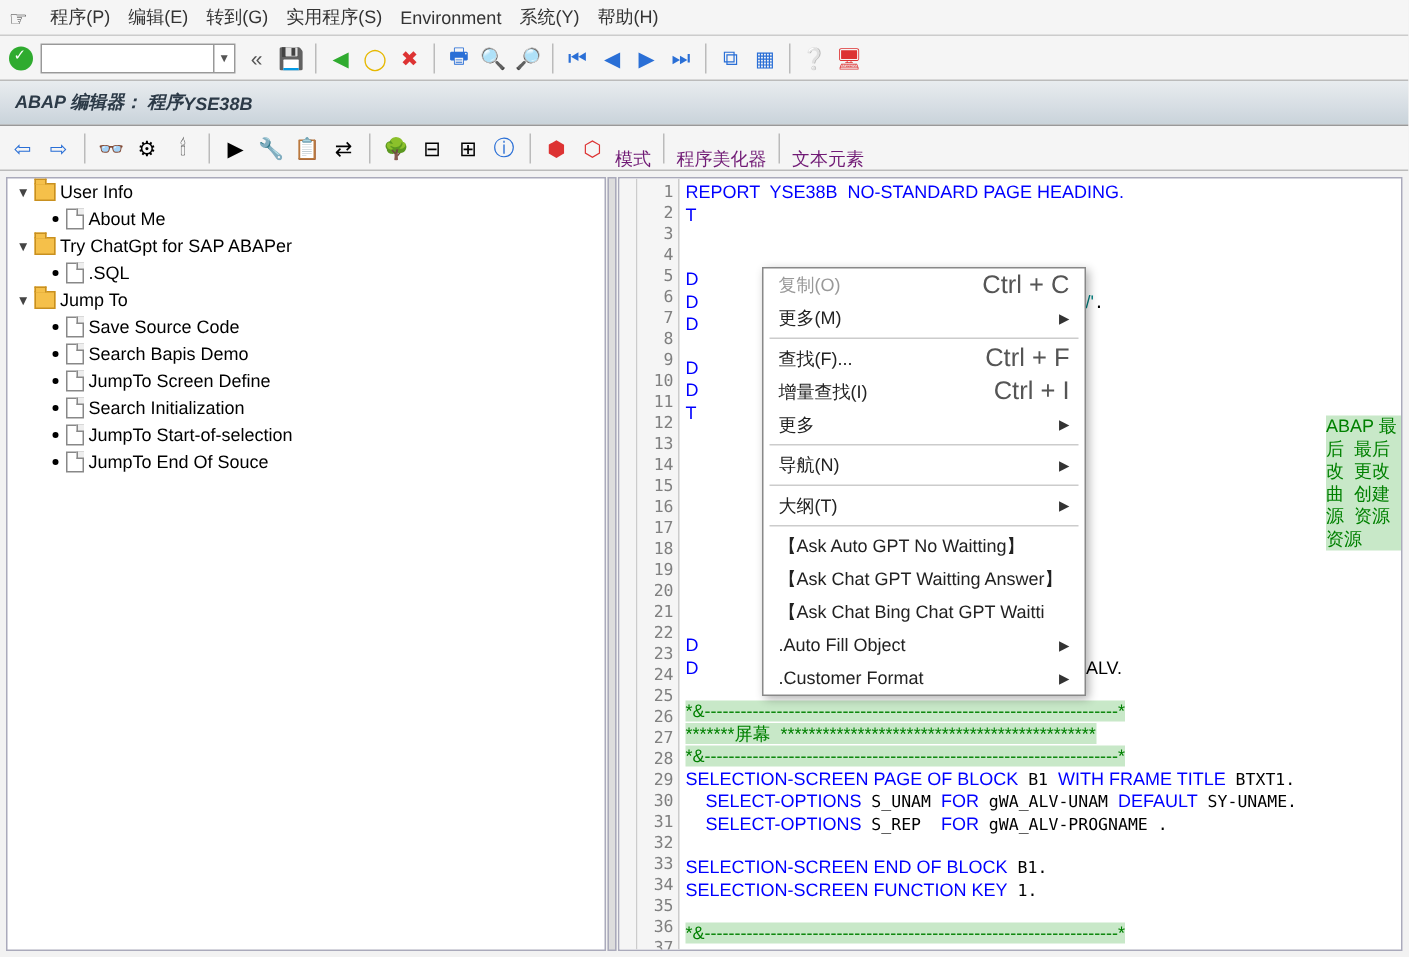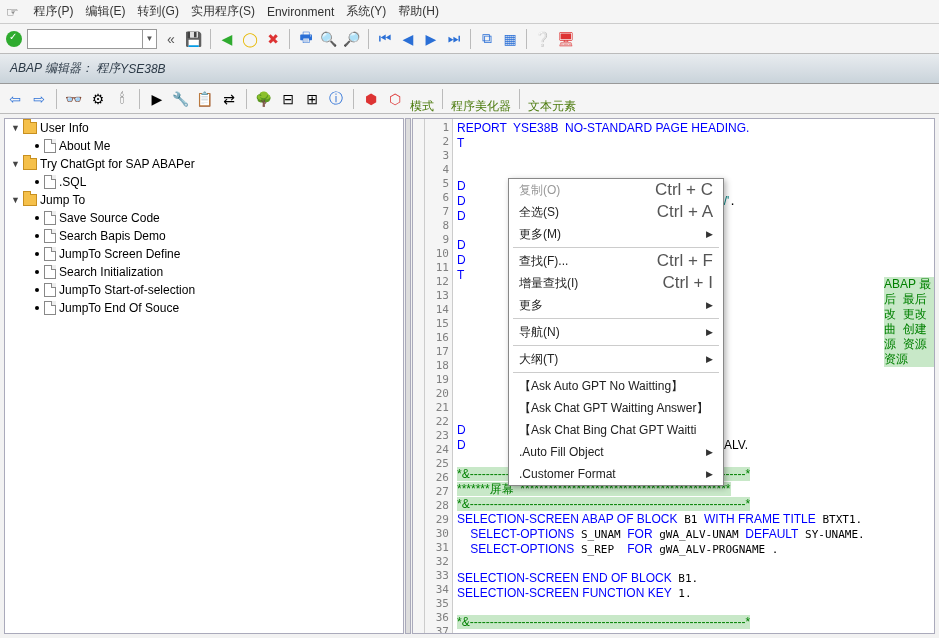--- a/index.html
+++ b/index.html
@@ -6,21 +6,21 @@
 body { background:#f2f2f2; width:939px; height:638px; overflow:hidden; position:relative; }
 .menubar { height:24px; background:#f5f5f5; border-bottom:1px solid #ccc; display:flex; align-items:center; padding:0 6px; gap:12px; }
 .menubar span { color:#333; cursor:default; }
 .toolbar1 { height:30px; background:#f5f5f5; border-bottom:1px solid #bbb; display:flex; align-items:center; padding:0 6px; gap:5px; }
 .circle-ok { width:16px; height:16px; border-radius:50%; background:#2fab2f; position:relative; }
 .circle-ok::after { content:"✓"; color:#fff; font-size:10px; position:absolute; left:3px; top:0; }
 .combo { width:130px; height:20px; border:1px solid #999; background:#fff; display:flex; align-items:center; justify-content:flex-end; }
 .combo .drop { width:14px; height:18px; border-left:1px solid #999; display:flex; align-items:center; justify-content:center; font-size:8px; color:#555; }
 .sep { width:1px; height:20px; background:#bbb; margin:0 2px; }
 .ico { width:18px; height:18px; display:flex; align-items:center; justify-content:center; font-size:14px; cursor:pointer; }
-.title-strip { height:30px; background:linear-gradient(#e8ecef,#d6dde3 60%,#c9d3da); border-bottom:1px solid #999; display:flex; align-items:center; padding:0 10px; font-style:italic; font-weight:normal; font-size:15px; color:#2c3a47; }
+.title-strip { height:30px; background:linear-gradient(#e8ecef,#d6dde3 60%,#c9d3da); border-bottom:1px solid #999; display:flex; align-items:center; padding:0 10px; font-style:italic; font-weight:bold; font-size:15px; color:#2c3a47; }
 .toolbar2 { height:30px; background:#f5f5f5; border-bottom:1px solid #bbb; display:flex; align-items:center; padding:0 6px; gap:6px; }
 .arrow-l,.arrow-r { font-size:14px; }
 .content { display:flex; height:calc(638px - 24px - 30px - 30px - 30px); padding:4px; gap:1px; }
 .left-pane { width:400px; background:#fff; border:1px solid #aab; overflow:hidden; }
 .tree-row { height:18px; display:flex; align-items:center; padding-left:6px; gap:3px; cursor:default; }
 .tree-arrow { width:9px; font-size:9px; color:#444; }
 .folder { width:14px; height:12px; display:inline-block; background:#f5c04a; border:1px solid #c89020; position:relative; }
 .folder::before { content:""; position:absolute; left:-1px; top:-4px; width:6px; height:3px; background:#f5c04a; border:1px solid #c89020; border-bottom:none; }
 .page { width:12px; height:14px; display:inline-block; background:#fff; border:1px solid #888; position:relative; }
 .page::before { content:""; position:absolute; right:-1px; top:-1px; width:4px; height:4px; background:#eee; border-left:1px solid #888; border-bottom:1px solid #888; }
@@ -34,21 +34,21 @@
 .code .cm { color:#008000; }
 .code .str { color:#008080; }
 .code .blk { background:#c8e8c8; }
 .context-menu { position:absolute; left:508px; top:178px; width:216px; background:#fff; border:1px solid #888; box-shadow:2px 2px 6px rgba(0,0,0,.3); z-index:10; }
 .cm-item { height:22px; display:flex; align-items:center; justify-content:space-between; padding:0 10px; color:#222; cursor:default; }
 .cm-item.disabled { color:#999; }
 .cm-item .shortcut { color:#555; font-size:17px; }
 .cm-sep { height:1px; background:#ccc; margin:2px 4px; }
 .cm-arrow { font-size:9px; color:#333; }
 .right-notes { position:absolute; right:0; top:158px; width:50px; font-family:Consolas,monospace; font-size:11px; line-height:14px; color:#008000; background:#c8e8c8; }
-.toolbar2 .txt { color:#4d7c0f; cursor:pointer;margin-top:15px; }
+.toolbar2 .txt { color:#701a75; cursor:pointer;margin-top:15px; }
 .menu-icon { color:#1a7a1a; font-size:14px; margin-right:3px; }
 </style>
 </head>
 <body>
 
 <div class="menubar">
   <span class="menu-icon">☞</span>
   <span>程序(P)</span>
   <span>编辑(E)</span>
   <span>转到(G)</span>
@@ -202,21 +202,21 @@
 
 
 
 
 <span class="kw">D</span>
 <span class="kw">D</span>                                       <span>ALV.</span>
 
 <span class="cm blk">*&amp;---------------------------------------------------------------------*</span>
 <span class="cm blk">*******屏幕  *********************************************</span>
 <span class="cm blk">*&amp;---------------------------------------------------------------------*</span>
-<span class="kw">SELECTION-SCREEN ABAP OF BLOCK</span> B1 <span class="kw">WITH FRAME TITLE</span> BTXT1.
+<span class="kw">SELECTION-SCREEN PAGE OF BLOCK</span> B1 <span class="kw">WITH FRAME TITLE</span> BTXT1.
   <span class="kw">SELECT-OPTIONS</span> S_UNAM <span class="kw">FOR</span> gWA_ALV-UNAM <span class="kw">DEFAULT</span> SY-UNAME.
   <span class="kw">SELECT-OPTIONS</span> S_REP  <span class="kw">FOR</span> gWA_ALV-PROGNAME .
 
 <span class="kw">SELECTION-SCREEN END OF BLOCK</span> B1.
 <span class="kw">SELECTION-SCREEN FUNCTION KEY</span> 1.
 
 <span class="cm blk">*&amp;---------------------------------------------------------------------*</span></div>
     <div class="right-notes"><span>ABAP </span>
 <span>最后</span>
 <span>最后改</span>
@@ -226,24 +226,20 @@
 <span>资源</span></div>
   </div>
 </div>
 
 <div class="context-menu">
   <div class="cm-item disabled">
       <span>复制(O)</span>
       <span class="shortcut">Ctrl + C</span>
     </div>
   <div class="cm-item">
-      <span>全选(S)</span>
-      <span class="shortcut">Ctrl + A</span>
-    </div>
-  <div class="cm-item">
       <span>更多(M)</span>
       <span class="cm-arrow">▶</span>
     </div>
   <div class="cm-sep"></div>
   <div class="cm-item">
       <span>查找(F)...</span>
       <span class="shortcut">Ctrl + F</span>
     </div>
   <div class="cm-item">
       <span>增量查找(I)</span>

